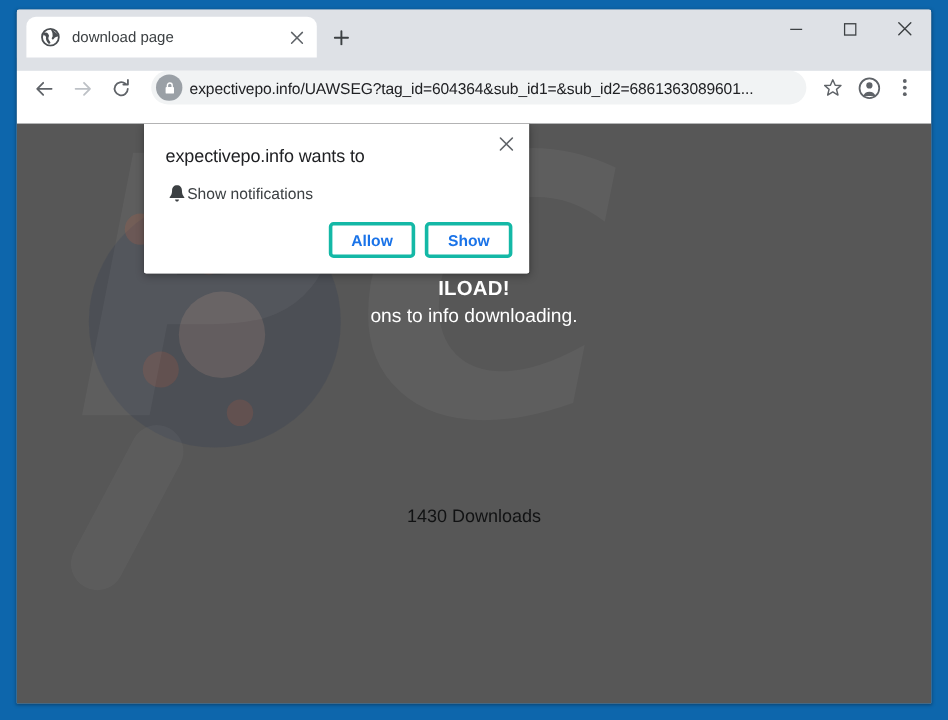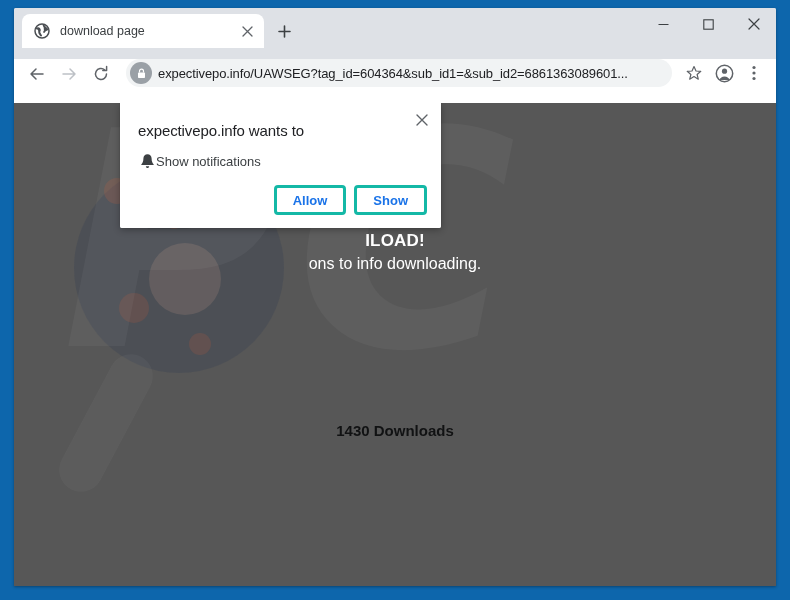--- a/index.html
+++ b/index.html
@@ -246,21 +246,20 @@
     font-size: 16px;
   }
 
   .downloads-count {
     position: absolute;
     left: 0; right: 0;
     top: 319px;
     text-align: center;
     color: #111213;
     font-size: 15px;
-    font-weight: bold;
   }
 
   
   .perm-dialog {
     position: absolute;
     left: 106px;
     top: 0px;
     width: 321px;
     height: 125px;
     background: #ffffff;

